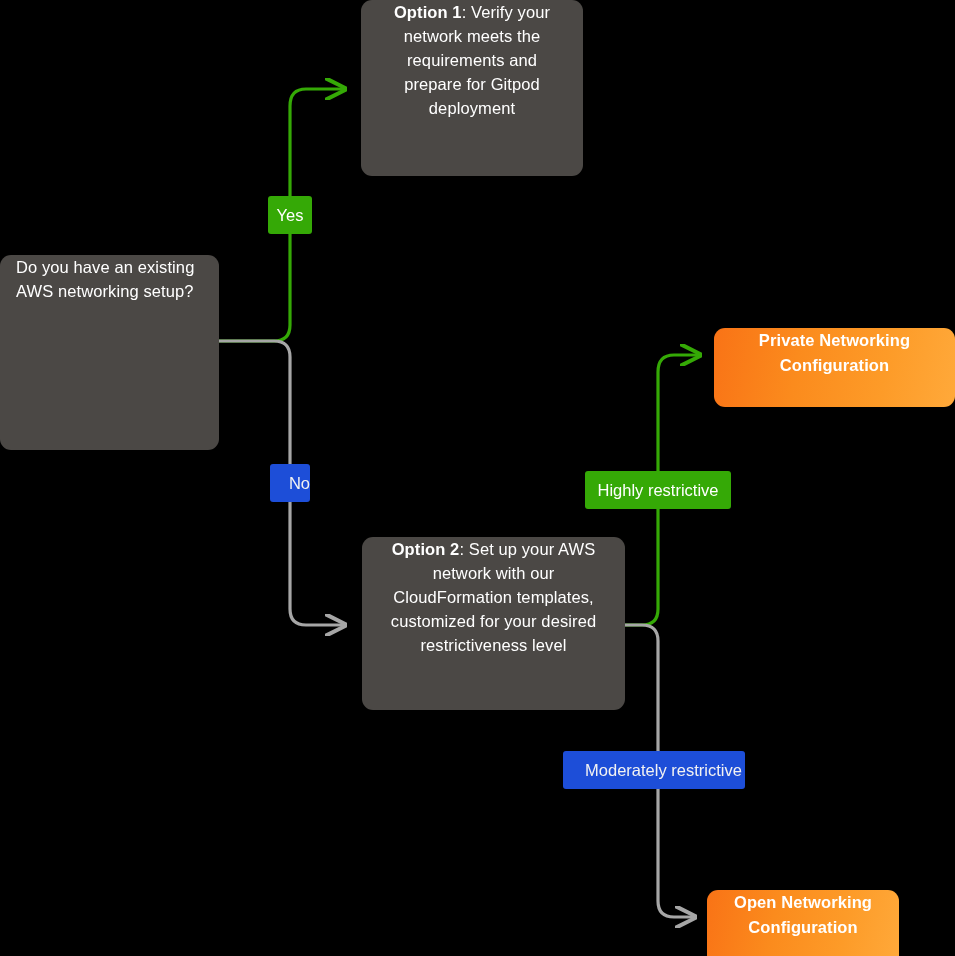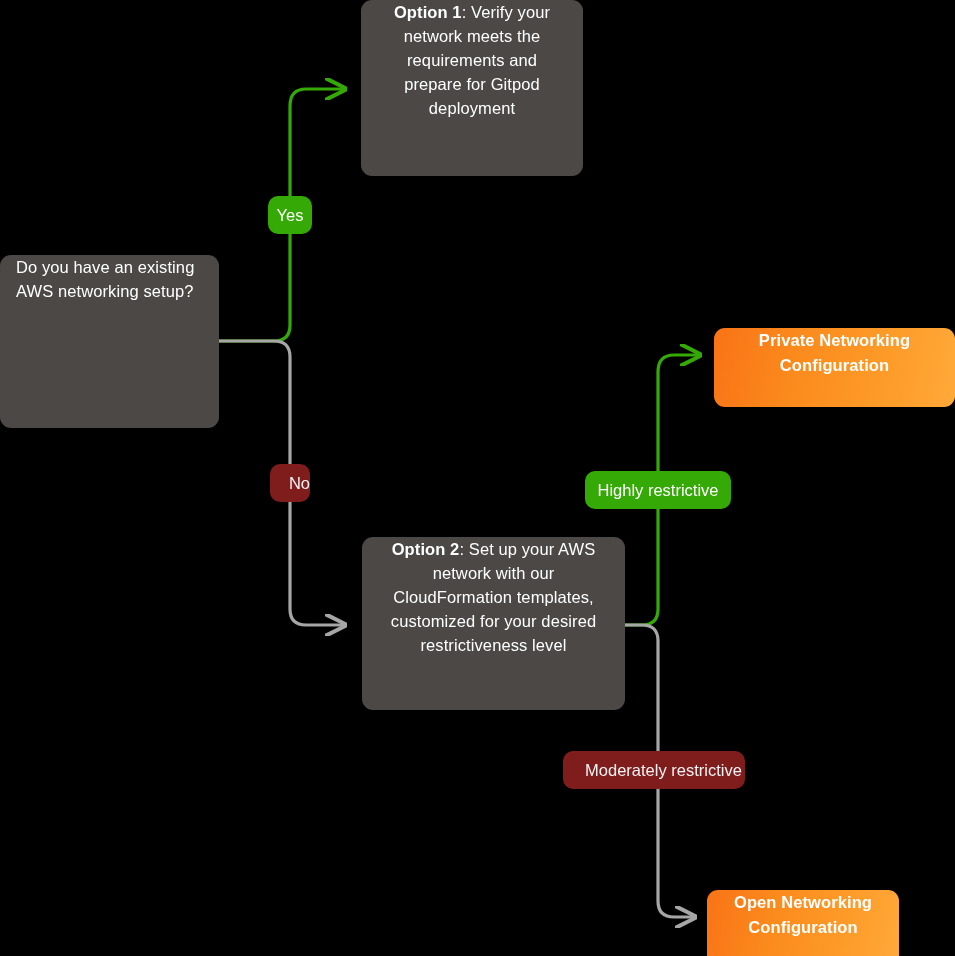--- a/index.html
+++ b/index.html
@@ -66,28 +66,28 @@
   .edge-label {
     position: absolute;
     box-sizing: border-box;
     display: flex;
     align-items: center;
     justify-content: center;
     font-size: 16.5px;
     line-height: 19px;
     color: #ffffff;
     white-space: nowrap;
-    border-radius: 10px;
+    border-radius: 3px;
     padding: 5px 9px;
   }
   .label-green {
     background: #35a906;
   }
   .label-gray {
-    background: #7f1d1d;
+    background: #1d4ed8;
     color: #f2f2f2;
     padding-left: 28px;
   }
 </style>
 </head>
 <body>
 
 <div id="canvas">
 
   <svg id="edge-layer" viewBox="0 0 955 956" width="955" height="956" xmlns="http://www.w3.org/2000/svg">
@@ -102,21 +102,21 @@
 
     <path d="M 219 341 L 274 341 Q 290 341 290 325 L 290 106 Q 290 89 306 89 L 345 89" fill="none" stroke="#35a906" stroke-width="3.2" stroke-linecap="round" marker-end="url(#arrow-green)"></path>
 
     <path d="M 219 341 L 274 341 Q 290 341 290 357 L 290 609 Q 290 625 306 625 L 345 625" fill="none" stroke="#a6a6a6" stroke-width="3.2" stroke-linecap="round" marker-end="url(#arrow-gray)"></path>
 
     <path d="M 603 625 L 642 625 Q 658 625 658 609 L 658 372 Q 658 355 674 355 L 700 355" fill="none" stroke="#35a906" stroke-width="3.2" stroke-linecap="round" marker-end="url(#arrow-green)"></path>
 
     <path d="M 603 625 L 642 625 Q 658 625 658 641 L 658 901 Q 658 917 674 917 L 695 917" fill="none" stroke="#a6a6a6" stroke-width="3.2" stroke-linecap="round" marker-end="url(#arrow-gray)"></path>
   </svg>
 
-  <div class="node node-gray" style="left:0px; top:255px; width:219px; height:173px;">
+  <div class="node node-gray" style="left:0px; top:255px; width:219px; height:195px;">
     <div class="node-text node-text-left">Do you have an existing AWS networking setup?</div>
   </div>
 
   <div class="node node-gray" style="left:361px; top:0px; width:222px; height:176px;">
     <div class="node-text">
       <span class="lead">Option 1</span><span>: Verify your network meets the requirements and prepare for Gitpod deployment</span>
     </div>
   </div>
 
   <div class="node node-gray" style="left:362px; top:537px; width:263px; height:173px;">

